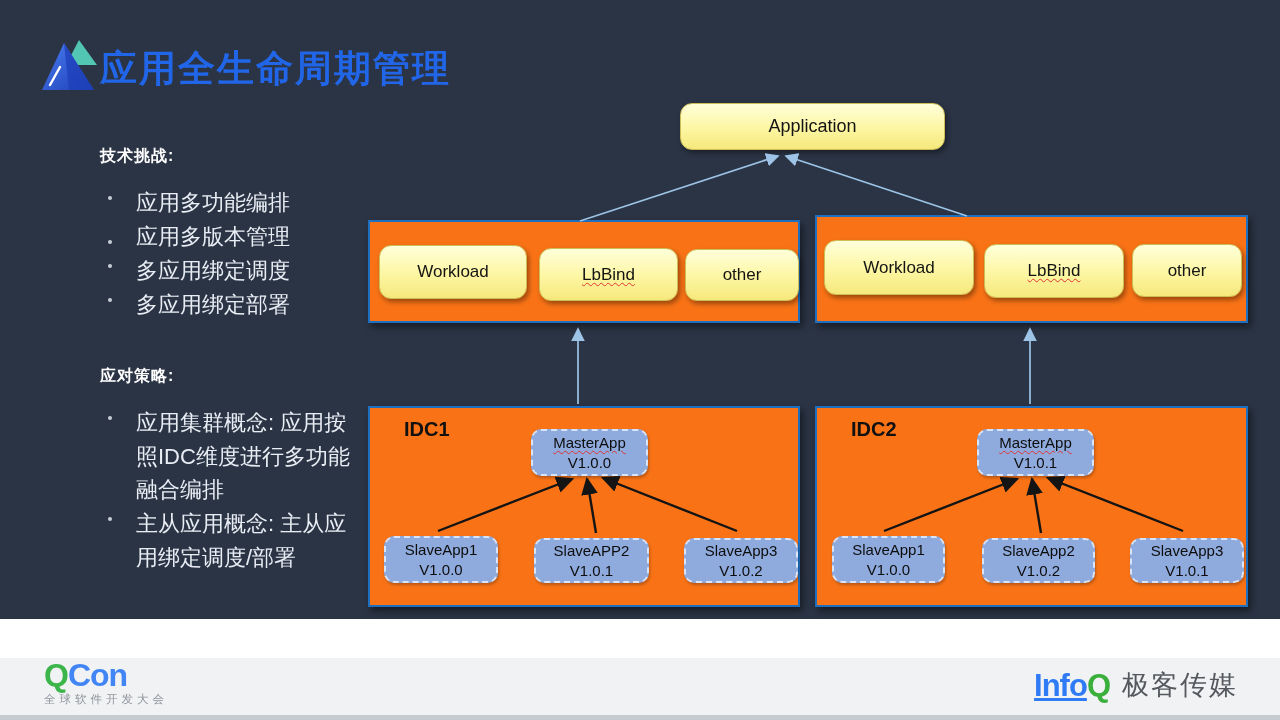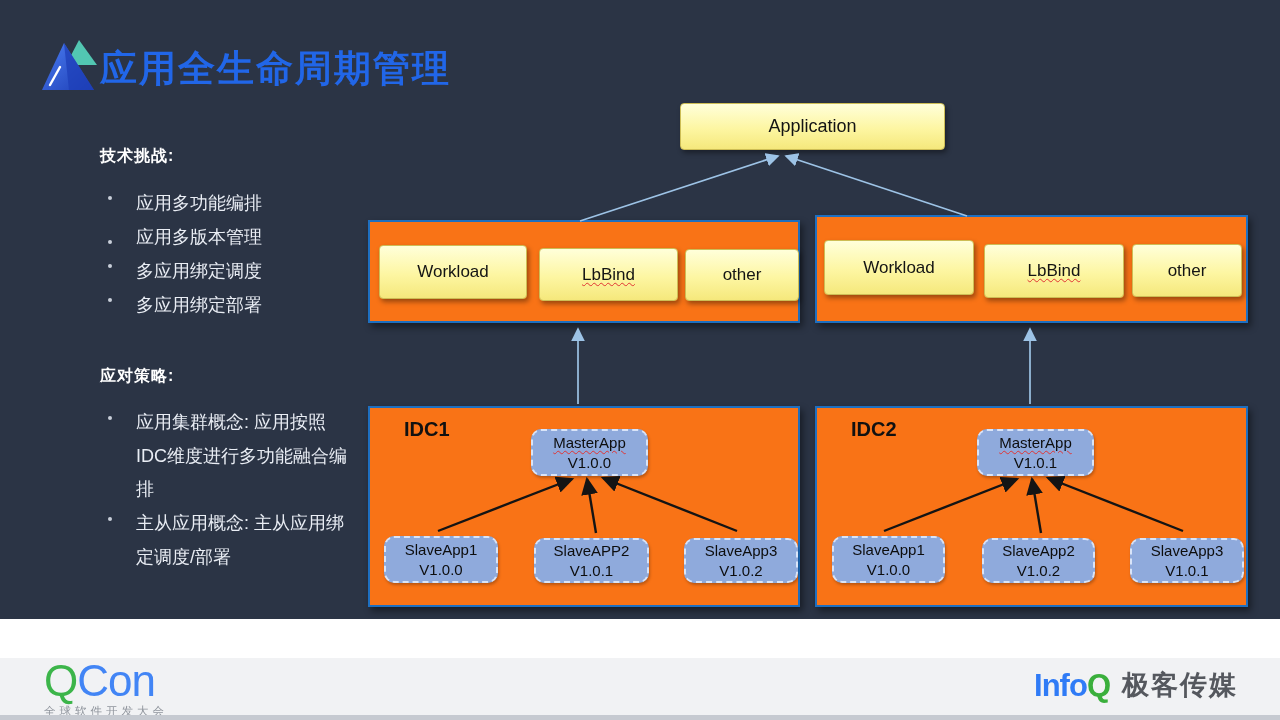--- a/index.html
+++ b/index.html
@@ -9,54 +9,54 @@
 
   
   .logo { position:absolute; left:42px; top:38px; width:58px; height:54px; }
   .slide-title { position:absolute; left:100px; top:44px; font-size:37px; font-weight:bold;
     color:#2166e8; letter-spacing:2px; white-space:nowrap; }
 
   
   .panel-heading { position:absolute; left:100px; font-size:16px; font-weight:bold; color:#ffffff;
     letter-spacing:1px; }
   .bullet-row { position:absolute; left:108px; display:flex; align-items:flex-start; color:#e9edf4;
-    font-size:18px; }
+    font-size:22px; }
   .dot { width:4px; height:4px; border-radius:50%; background:#c9cfda; margin:10px 24px 0 0; flex:0 0 auto; }
   .bullet-text { line-height:34px; }
   .wrap-block { width:216px; line-height:33.5px; }
 
   
   .app-box, .ybox { background:linear-gradient(180deg,#ffffda 0%,#fdf6a2 55%,#f5e87c 100%);
-    border:1px solid #cdbd55; border-radius:4px; box-shadow:2px 3px 5px rgba(0,0,0,.38);
+    border:1px solid #cdbd55; border-radius:12px; box-shadow:2px 3px 5px rgba(0,0,0,.38);
     display:flex; align-items:center; justify-content:center; color:#141414; position:absolute; }
   .app-box { font-size:18px; }
   .ybox { font-size:17px; }
   .cluster, .idc { position:absolute; background:#f97316; border:2px solid #1e6fc0;
     box-shadow:3px 4px 7px rgba(0,0,0,.45); }
   .idc-label { position:absolute; left:34px; top:10px; font-size:20px; font-weight:600; color:#111; }
   .bbox { position:absolute; background:#8faadc; border:2px dashed #d9e4f8; border-radius:10px;
     display:flex; flex-direction:column; align-items:center; justify-content:center;
     font-size:15px; color:#0d0d0d; line-height:1.3; box-shadow:1px 2px 3px rgba(0,0,0,.25); }
   .squiggle { text-decoration:underline; text-decoration-style:wavy; text-decoration-color:#e03434;
     text-decoration-thickness:1px; text-underline-offset:2px; }
 
   
   #arrows { position:absolute; left:0; top:0; width:1280px; height:658px; pointer-events:none; z-index:5; }
 
   
   .footer { position:absolute; left:0; top:658px; width:1280px; height:57px; background:#f1f2f4; }
   .footer-strip { position:absolute; left:0; top:715px; width:1280px; height:5px; background:#c6cad1; }
   .qcon { position:absolute; left:44px; top:1px; line-height:1; }
-  .qcon-brand { font-size:44px; font-weight:400; letter-spacing:-1px; }
+  .qcon-brand { font-size:32px; font-weight:700; letter-spacing:-1px; }
   .qcon-q { color:#3cb54a; } .qcon-rest { color:#4285f5; }
   .qcon-sub { margin-top:3px; font-size:11.5px; letter-spacing:4px; color:#8f949c; }
   .infoq { position:absolute; right:42px; top:12px; display:flex; align-items:center; line-height:1; }
   .infoq-brand { font-size:31px; font-weight:800; letter-spacing:-1px; }
-  .infoq-info { color:#2f7bf6; } .infoq-q { color:#3aaf3c; }
-  .infoq-word { font-size:27px; font-weight:700; color:#55585e; margin-left:12px; letter-spacing:2px; }
+  .infoq-info { color:#2f7bf6;text-decoration:underline; } .infoq-q { color:#3aaf3c; }
+  .infoq-word { font-size:27px; font-weight:400; color:#55585e; margin-left:12px; letter-spacing:2px; }
 </style>
 </head>
 <body>
 
 <div id="stage">
 
   <svg class="logo" viewBox="0 0 58 54">
     <defs>
       <linearGradient id="gLogo" x1="0" y1="0" x2="1" y2="1">
         <stop offset="0" stop-color="#4a7df2"></stop>

